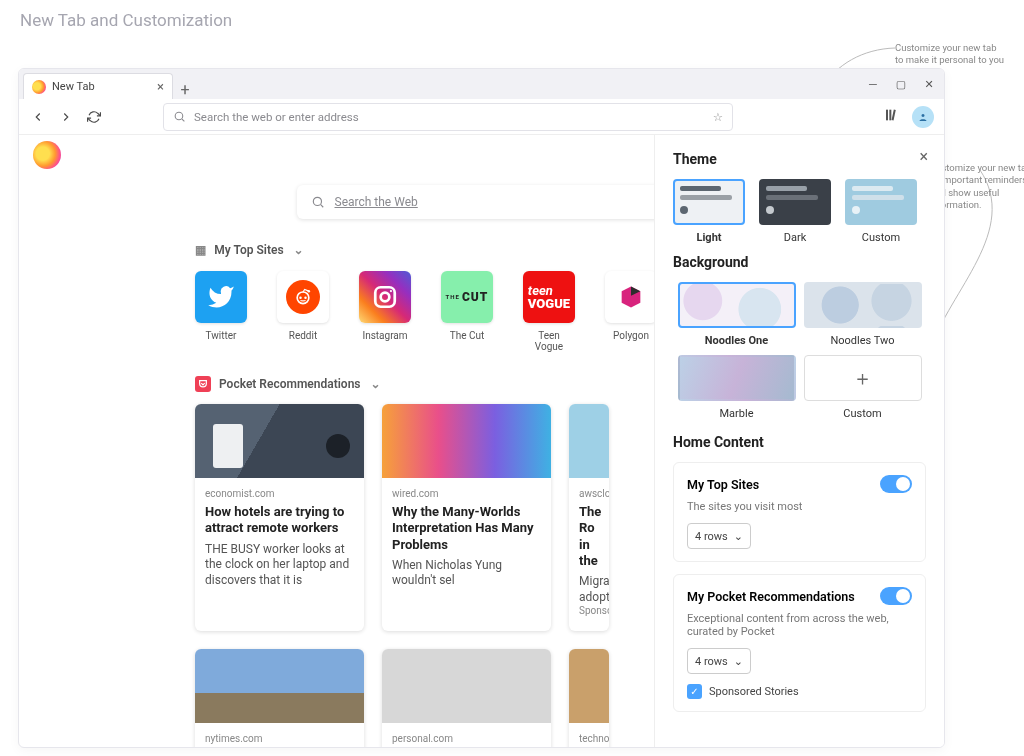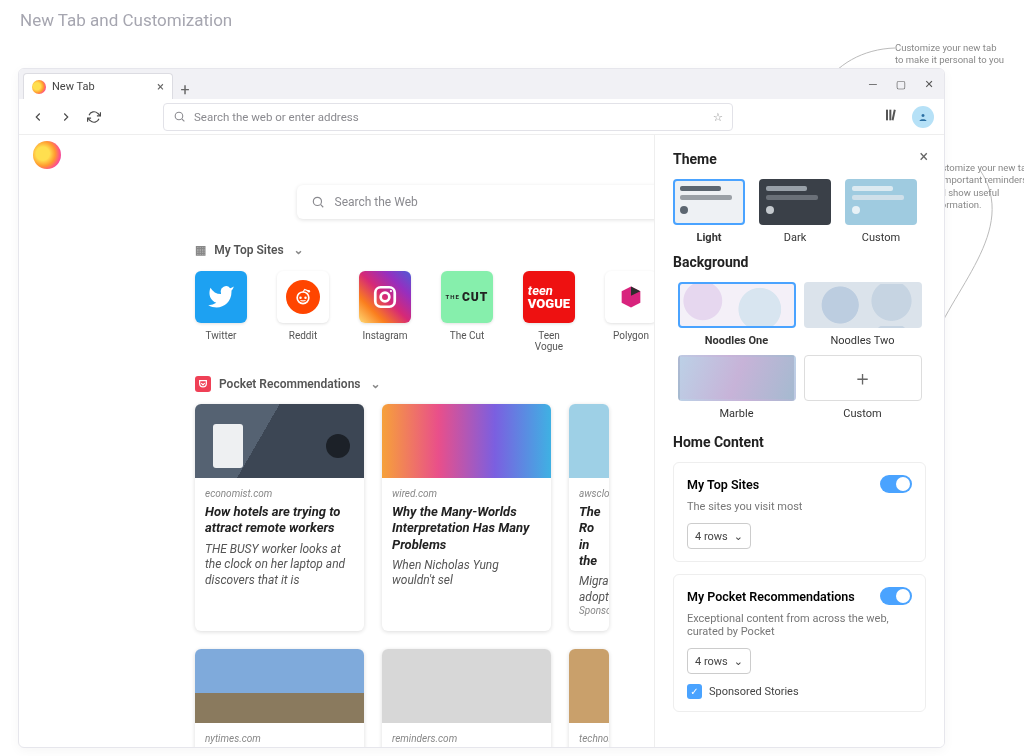--- a/index.html
+++ b/index.html
@@ -18,38 +18,38 @@
   .nav-icon { width:18px; height:18px; display:flex; align-items:center; justify-content:center; color:#4a4a4a;}
   .addr-bar { flex:1; max-width:570px; margin-left:50px; display:flex; align-items:center; height:28px; border:1px solid #e2e2e8; border-radius:4px; padding:0 9px; gap:8px; color:#8a8a8f; font-size:11.5px;}
   .addr-bar svg { width:13px; height:13px; color:#8a8a8f;}
   .star { margin-left:auto; color:#888;}
   .toolbar-right { margin-left:auto; display:flex; gap:12px; align-items:center;}
   .library-icon { color:#555; }
   .avatar-circle { width:22px; height:22px; border-radius:50%; background:#b6e1f7; display:flex; align-items:center; justify-content:center; color:#2a6fa3;}
   .avatar-circle svg{width:12px;height:12px;}
   .content-area { position:relative; padding:14px 0 0 0; height:calc(100% - 66px); overflow:hidden;}
   .ff-logo { position:absolute; top:6px; left:14px; width:28px; height:28px; border-radius:50%; background: radial-gradient(circle at 35% 45%, #ffdf4f 28%, #ff9a2f 52%, #ff4f8b 72%, #9a3df5 100%);}
-  .search-pill { margin:36px auto 24px; width:370px; height:34px; border-radius:6px; box-shadow:0 1px 4px rgba(0,0,0,0.12); display:flex; align-items:center; padding:0 14px; gap:10px; color:#8a8a8f; font-size:12px;}
+  .search-pill { margin:36px auto 24px; width:370px; height:34px; border-radius:6px; box-shadow:0 1px 4px rgba(0,0,0,0.12); display:flex; align-items:center; padding:0 14px; gap:10px; color:#8a8a8f; font-size:12px;text-decoration:underline;}
   .section-row { display:flex; align-items:center; gap:8px; margin-left:176px; color:#555; font-size:12px; font-weight:600;}
   .grid-icon { color:#888; }
   .caret { color:#888; margin-left:2px; }
   .top-sites { display:flex; gap:30px; margin:14px 0 24px 176px;}
   .site-tile { display:flex; flex-direction:column; align-items:center; gap:7px; width:52px;}
   .tile-box { width:52px; height:52px; border-radius:6px; box-shadow:0 1px 3px rgba(0,0,0,0.12); display:flex; align-items:center; justify-content:center; color:#fff; font-size:10px; font-weight:700;}
   .tile-label { font-size:10px; color:#555; text-align:center;}
   .twitter{background:#1da1f2;} .twitter svg{width:28px;height:28px;fill:#fff;}
   .reddit{background:#fff;} .reddit-inner{width:34px;height:34px;border-radius:50%;background:#ff4500;display:flex;align-items:center;justify-content:center;}
   .insta{background:linear-gradient(45deg,#feda75,#fa7e1e,#d62976,#962fbf,#4f5bd5);} .insta svg{width:26px;height:26px;stroke:#fff;fill:none;stroke-width:2.5;}
   .cut{background:#86efac;color:#222;font-size:8px;line-height:1;letter-spacing:1px;display:flex;flex-direction:row;gap:2px;}
   .teen{background:#e11;} 
   .poly{background:#fff;}
   .pocket-row { display:flex; align-items:center; gap:8px; margin-left:176px; color:#555; font-size:12px; font-weight:600; margin-bottom:12px;}
   .pocket-icon { width:16px;height:16px;background:#ef4056;border-radius:3px;display:flex;align-items:center;justify-content:center;}
   .cards { display:flex; gap:18px; margin-left:176px;}
-  .card { width:169px; border-radius:6px; box-shadow:0 1px 4px rgba(0,0,0,0.14); overflow:hidden;font-style:italic;}
+  .card { width:169px; border-radius:6px; box-shadow:0 1px 4px rgba(0,0,0,0.14); overflow:hidden;}
   .card-img { width:100%; height:74px; background:#ddd;}
   .card-body { padding:10px;}
   .card-src { font-size:10px; color:#888; margin-bottom:5px;}
   .card-title { font-size:13px; font-weight:700; color:#222; line-height:1.25; margin-bottom:5px;}
   .card-desc { font-size:12px; color:#555; line-height:1.3;}
   .cards.row2{margin-top:18px;}
   
   .side-panel { position:absolute; top:0; right:0; width:290px; height:100%; background:#fff; border-left:1px solid #eee; padding:16px 18px; overflow:hidden;}
   .panel-close { position:absolute; top:12px; right:16px; color:#666; font-size:16px;}
   .panel-h { font-size:14px; font-weight:700; color:#222; margin-bottom:12px;}
@@ -274,21 +274,21 @@
         <div class="card-img" style="background:linear-gradient(#7faadb 60%,#8a7a5e 60%)"></div>
         <div class="card-body">
           <div class="card-src">nytimes.com</div>
           <div class="card-title">Move Over, Sustainable Travel.</div>
 
         </div>
       </div>
       <div class="card">
         <div class="card-img" style="background:#d7d7d7;filter:grayscale(1)"></div>
         <div class="card-body">
-          <div class="card-src">reminders.com</div>
+          <div class="card-src">personal.com</div>
           <div class="card-title">Secrets of Happiness from the Oldest of the Old</div>
 
         </div>
       </div>
       <div class="card" style="width:40px;overflow:hidden">
         <div class="card-img" style="background:#c9a06b"></div>
         <div class="card-body">
           <div class="card-src">technolo</div>
           <div class="card-title">The Di</div>
 

